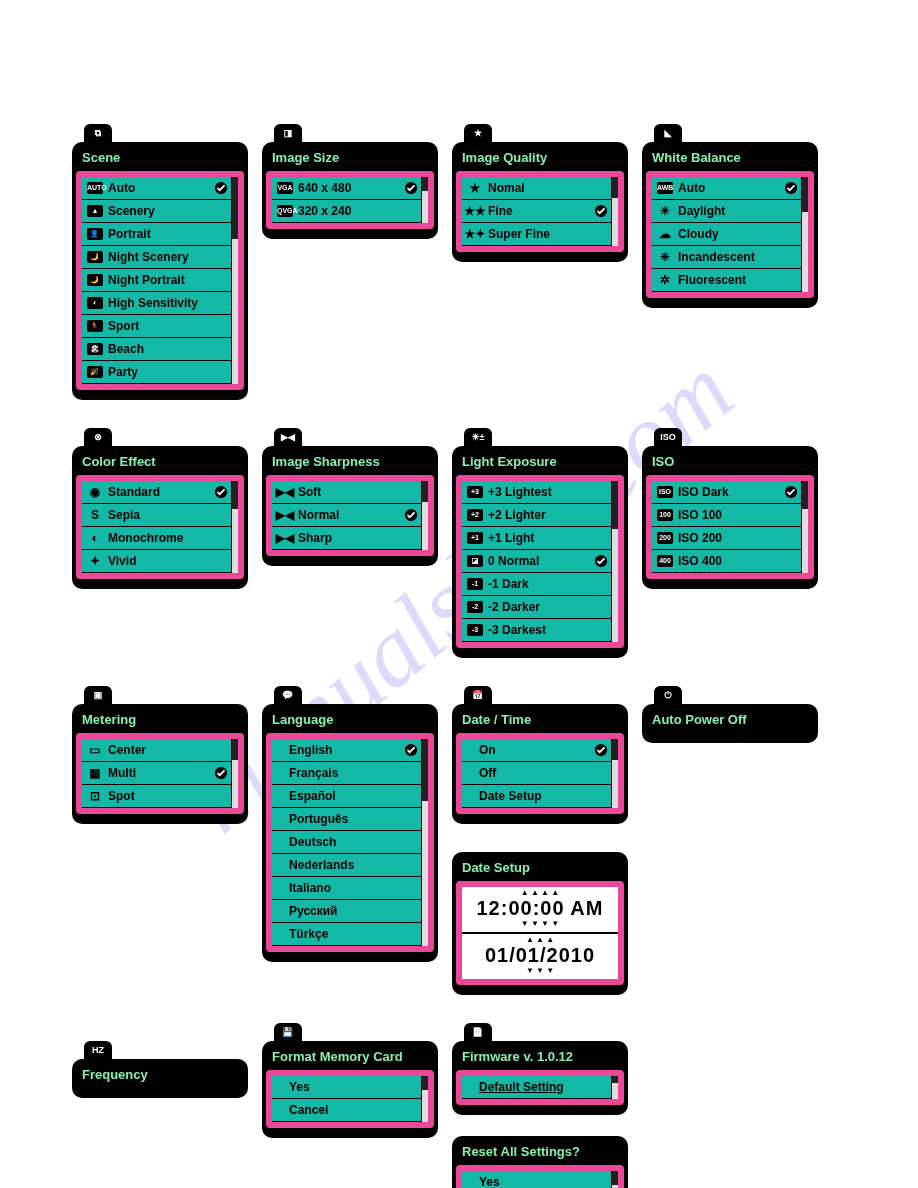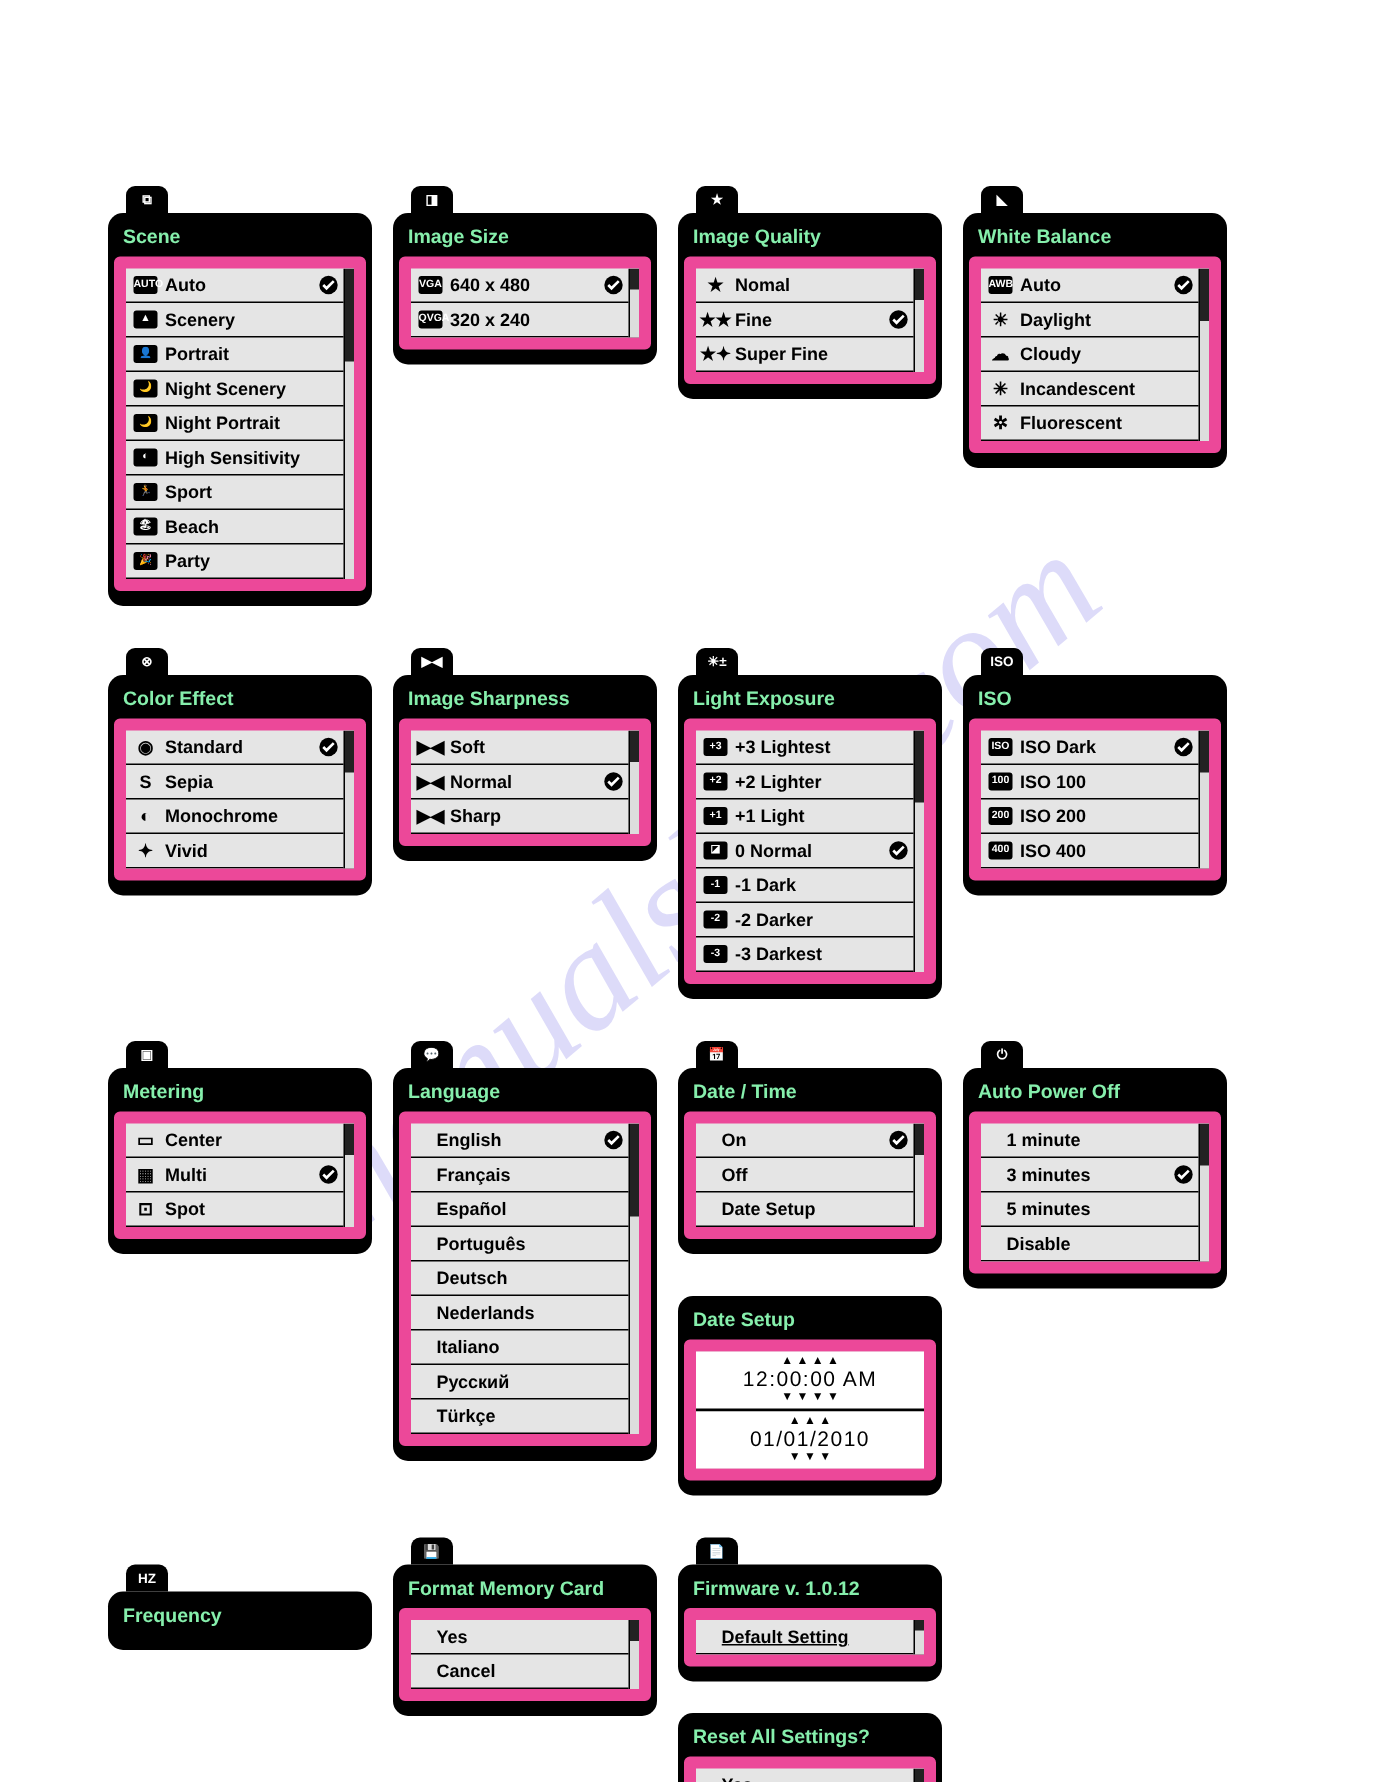--- a/index.html
+++ b/index.html
@@ -42,22 +42,22 @@
   font-weight: bold;
 }
 .title {
   color: #86efac;
   font-size: 13px;
   font-weight: bold;
   padding: 4px 6px 6px 6px;
 }
 .list {
   position: relative;
-  background: #e5e5e5;
-  border: 8px solid #ec4899;
+  background: #14b8a6;
+  border: 6px solid #ec4899;
   border-radius: 4px;
   overflow: hidden;
 }
 .scrollbar {
   position: absolute;
   right: 0;
   top: 0;
   bottom: 0;
   width: 6px;
   background: #ddd;
@@ -123,22 +123,22 @@
   padding: 2px 0 4px 0;
 }
 .arrows-row {
   display: flex;
   gap: 6px;
   font-size: 8px;
   color: #000;
   line-height: 8px;
 }
 .time-text {
-  font-size: 14px;
-  font-weight: normal;
+  font-size: 20px;
+  font-weight: bold;
   letter-spacing: 1px;
 }
 .watermark {
   position: absolute;
   left: 50%;
   top: 50%;
   transform: translate(-50%, -50%) rotate(-40deg);
   font-size: 100px;
   color: rgba(120, 110, 230, 0.25);
   font-family: Georgia, serif;
@@ -624,43 +624,20 @@
           <div class="time-text">01/01/2010</div>
           <div class="arrows-row">▼ ▼ ▼</div>
         </div>
       </div>
     </div>
   </div>
 
   <div class="panel no-icon" style="margin-top:22px">
     <div class="tab">⏻</div>
     <div class="title">Auto Power Off</div>
-    <div class="list">
-      <div class="row">
-          <span class="row-label">1 minute</span>
-        </div>
-        <div class="row">
-          <span class="row-label">3 minutes</span>
-          <span class="check">
-            <svg viewBox="0 0 16 16" width="14" height="14">
-              <circle cx="8" cy="8" r="7" fill="#000"></circle>
-              <path d="M4 8 l2.5 2.5 L12 5" stroke="#fff" stroke-width="2" fill="none"></path>
-            </svg>
-          </span>
-        </div>
-        <div class="row">
-          <span class="row-label">5 minutes</span>
-        </div>
-        <div class="row">
-          <span class="row-label">Disable</span>
-        </div>
-        <div class="scrollbar">
-          <div class="scroll-thumb"></div>
-        </div>
-    </div>
   </div>
 
   <div class="panel no-icon" style="margin-top:40px">
     <div class="tab">HZ</div>
     <div class="title">Frequency</div>
   </div>
 
   <div class="panel no-icon" style="margin-top:22px">
     <div class="tab">💾</div>
     <div class="title">Format Memory Card</div>

